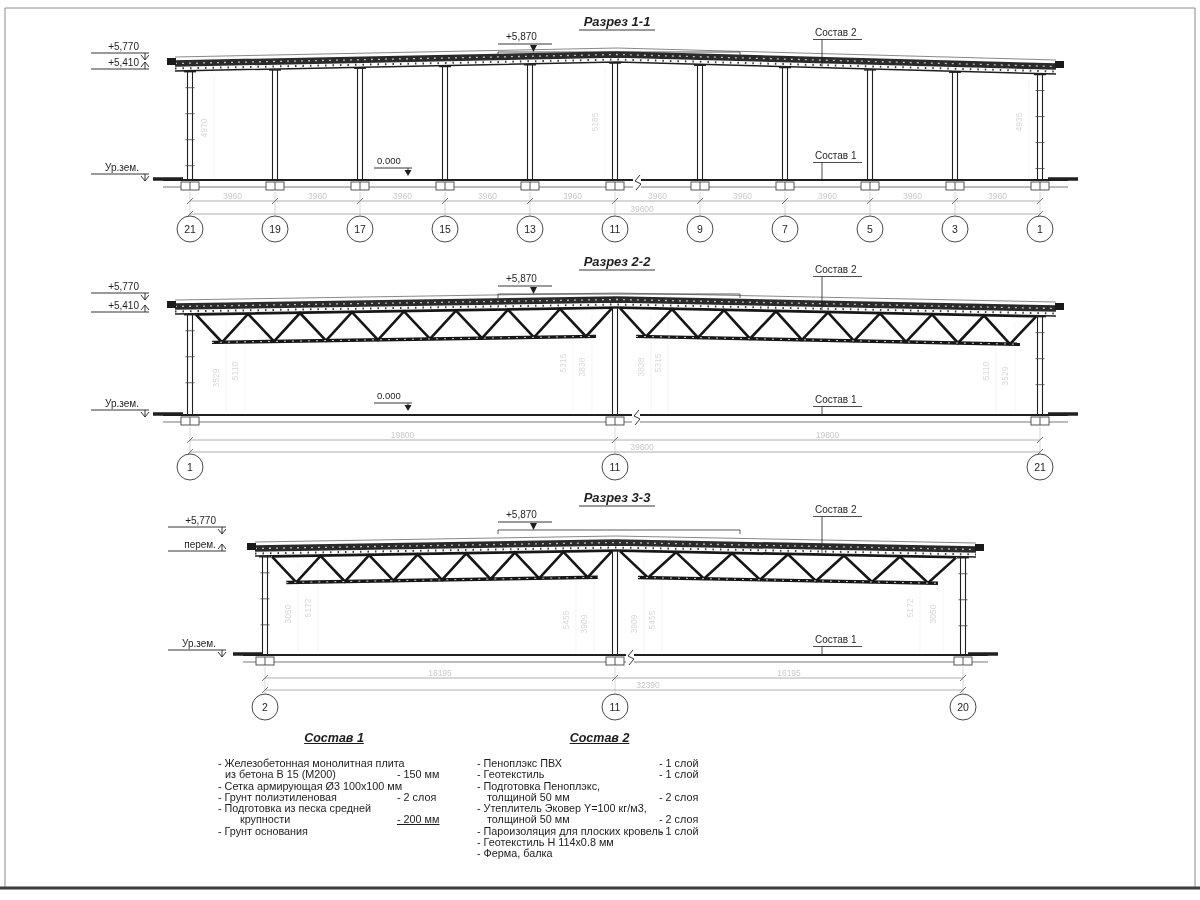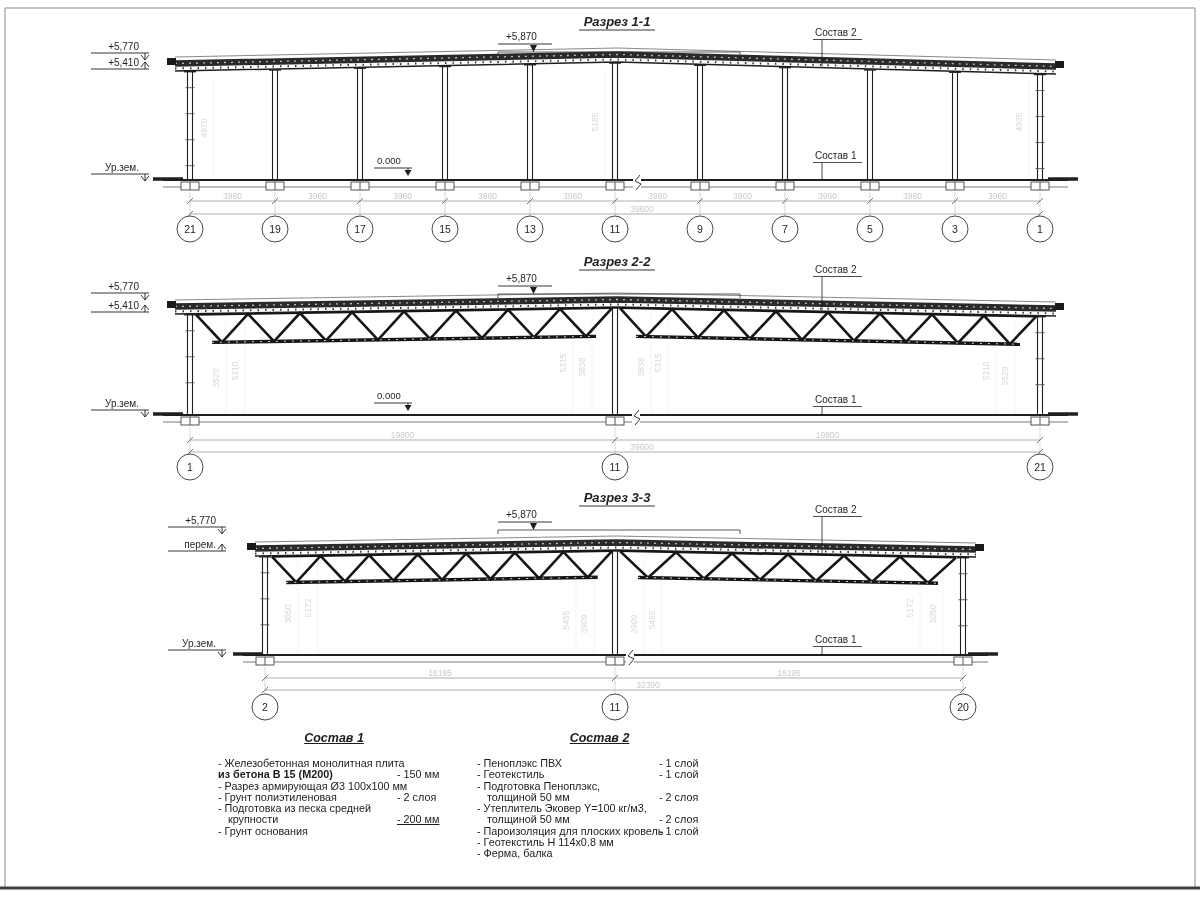--- a/index.html
+++ b/index.html
@@ -402,25 +402,25 @@
       <line x1="813" y1="516.5" x2="862" y2="516.5" stroke="#1f1f1f" stroke-width="0.8"></line>
       <line x1="822" y1="516.5" x2="822" y2="553.0055555555556" stroke="#1f1f1f" stroke-width="0.8"></line>
       <text x="815" y="643" fill="#1f1f1f" font-size="10" text-anchor="start">Состав 1</text>
       <line x1="813" y1="646.5" x2="862" y2="646.5" stroke="#1f1f1f" stroke-width="0.8"></line>
       <line x1="822" y1="646.5" x2="822" y2="656" stroke="#1f1f1f" stroke-width="0.8"></line>
     </svg>
   <div id="comps">
       <div class="comp" style="left: 218px; top: 731px; width: 232px;">
         <div class="comp-title">Состав 1</div>
         <div class="crow"><span>- Железобетонная  монолитная плита</span></div>
-        <div class="crow"><span style="margin-left: 0; font-weight: bold;">из бетона В 15 (М200)</span><span class="cval" style="left: 179px;">- 150 мм</span></div>
-        <div class="crow"><span>- Разрез армирующая Ø3 100х100 мм</span></div>
+        <div class="crow"><span style="margin-left: 7px;">из бетона В 15 (М200)</span><span class="cval" style="left: 179px;">- 150 мм</span></div>
+        <div class="crow"><span>- Сетка армирующая Ø3 100х100 мм</span></div>
         <div class="crow"><span>- Грунт полиэтиленовая</span><span class="cval" style="left: 179px;">-  2 слоя</span></div>
         <div class="crow"><span>- Подготовка из песка средней</span></div>
-        <div class="crow"><span style="margin-left: 10px;">крупности</span><span class="cval" style="left: 179px; text-decoration: underline;">- 200 мм</span></div>
+        <div class="crow"><span style="margin-left: 22px;">крупности</span><span class="cval" style="left: 179px; text-decoration: underline;">- 200 мм</span></div>
         <div class="crow"><span>- Грунт основания</span></div>
       </div>
       <div class="comp" style="left: 477px; top: 731px; width: 245px;">
         <div class="comp-title">Состав 2</div>
         <div class="crow"><span>- Пеноплэкс ПВХ</span><span class="cval" style="left: 182px;">- 1 слой</span></div>
         <div class="crow"><span>- Геотекстиль</span><span class="cval" style="left: 182px;">- 1 слой</span></div>
         <div class="crow"><span>- Подготовка Пеноплэкс,</span></div>
         <div class="crow"><span style="margin-left: 10px;">толщиной 50 мм</span><span class="cval" style="left: 182px;">- 2 слоя</span></div>
         <div class="crow"><span>- Утеплитель Эковер Y=100 кг/м3,</span></div>
         <div class="crow"><span style="margin-left: 10px;">толщиной 50 мм</span><span class="cval" style="left: 182px;">- 2 слоя</span></div>

